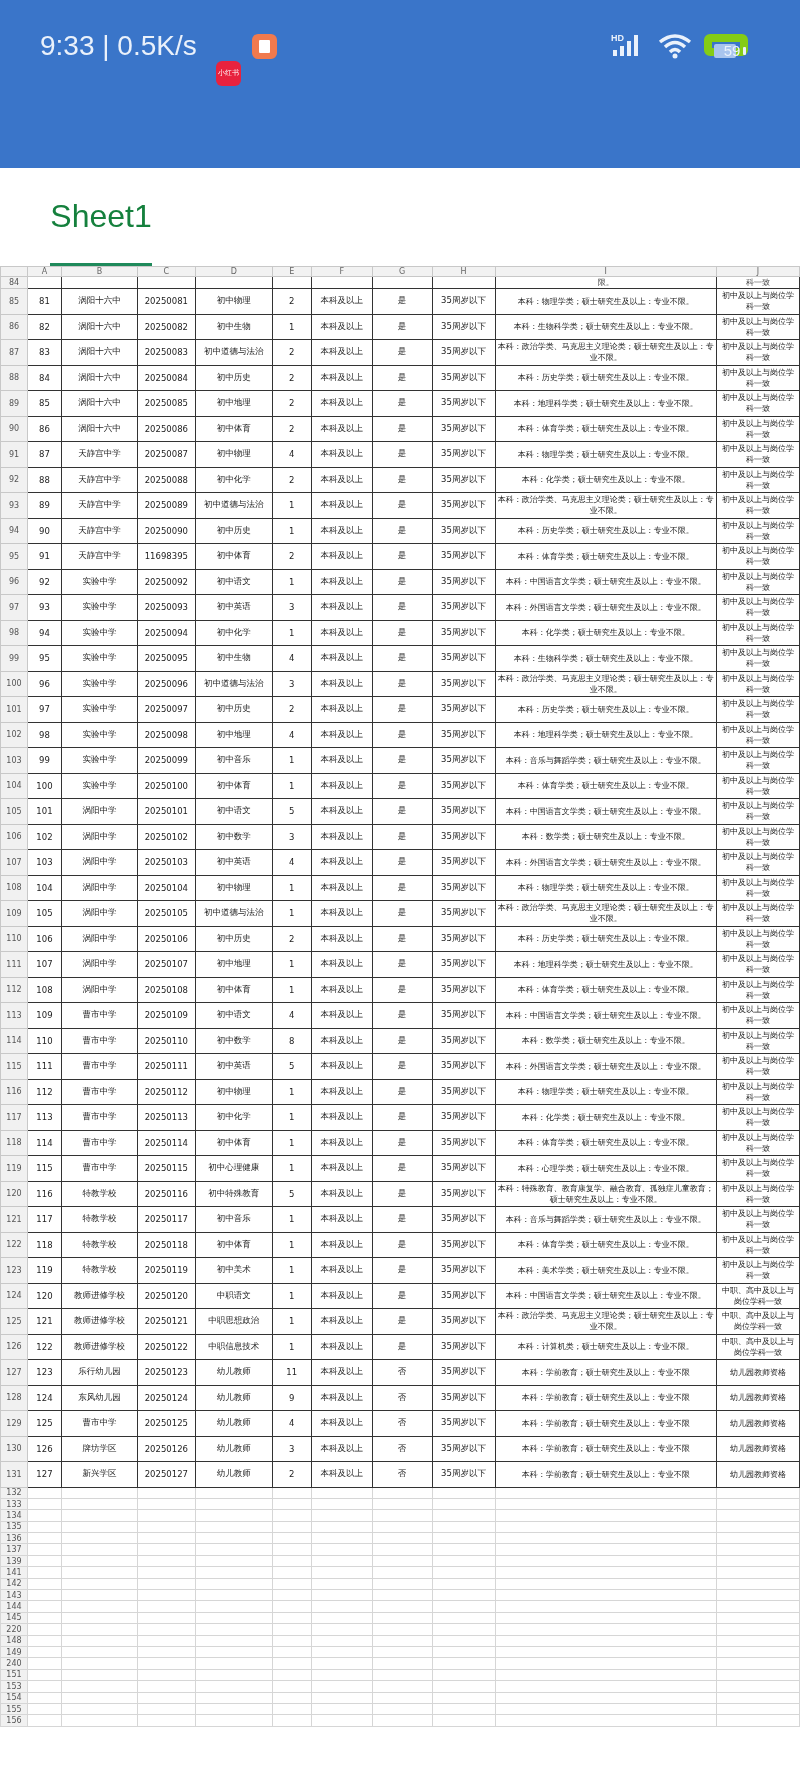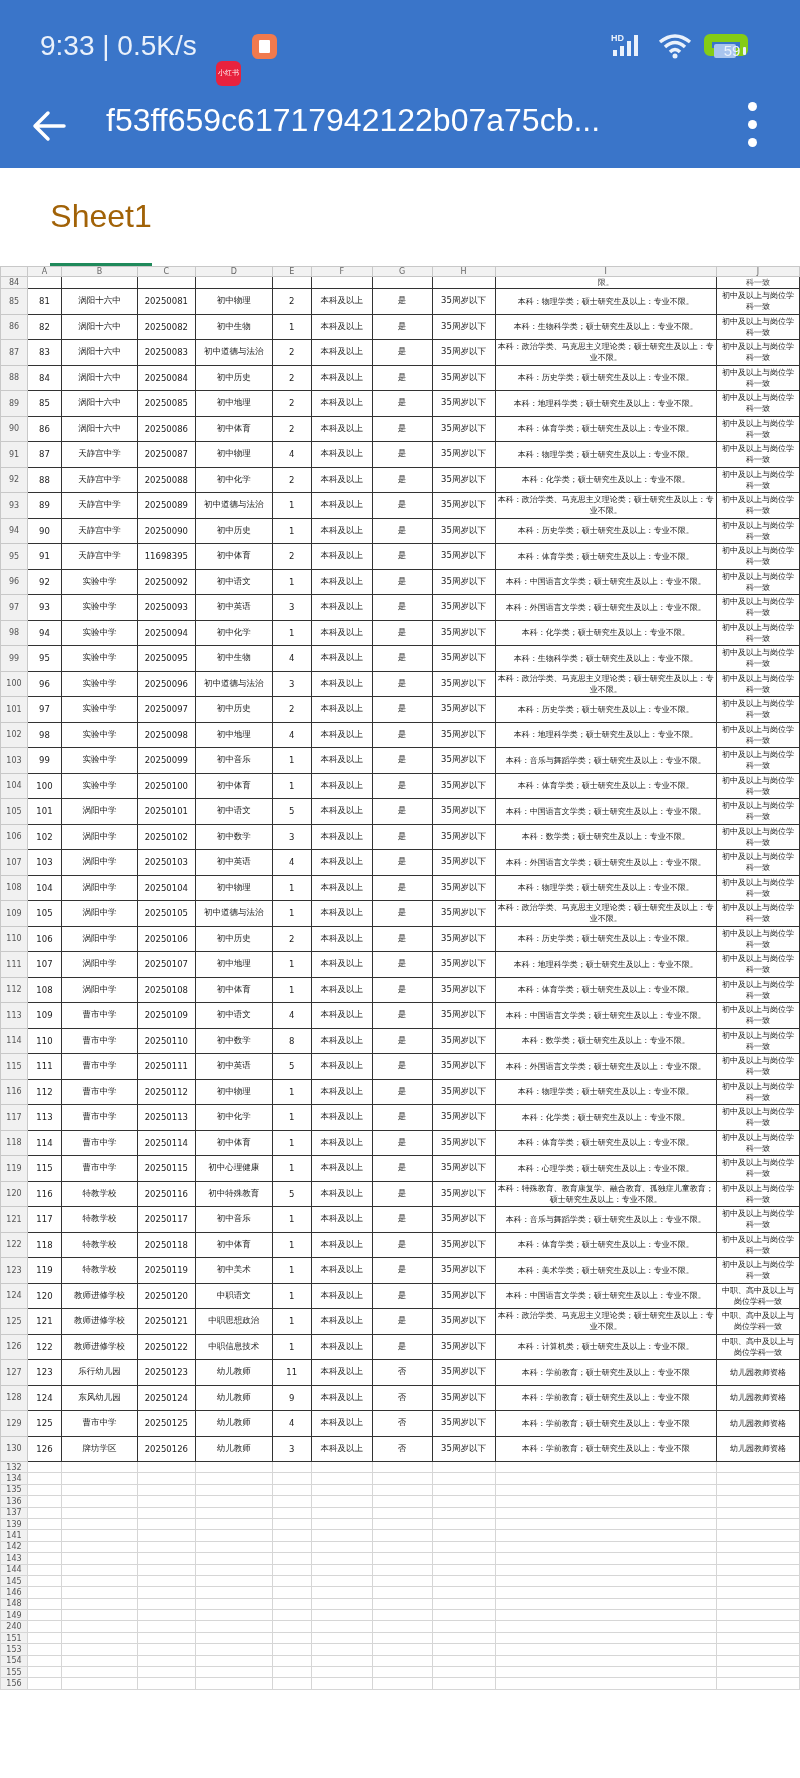--- a/index.html
+++ b/index.html
@@ -16,21 +16,21 @@
   .status .battery .fill { position: absolute; left: 2px; top: 2px; width: 22px; height: 14px; background: #a9c5ee; border-radius: 2px; }
   .status .battery .txt { position: absolute; left: 0; top: 0; width: 40px; height: 18px; text-align: center; font-size: 15px; line-height: 18px; color: #eaf1fb; font-family: "Liberation Sans", sans-serif; }
   .status .battery::after { content: ""; position: absolute; right: -6px; top: 5px; width: 3px; height: 8px; background: #eaf1fb; border-radius: 1px; }
   .appbar { position: absolute; left: 0; top: 90px; width: 800px; height: 78px; }
   .appbar .back { position: absolute; left: 28px; top: 14px; width: 44px; height: 44px; }
   .appbar .title { position: absolute; left: 106px; top: 12px; font-size: 32px; color: #fff; font-family: "Liberation Sans", sans-serif; white-space: nowrap; }
   .appbar .more { position: absolute; left: 740px; top: 10px; width: 24px; height: 50px; }
   .appbar .more span { position: absolute; left: 8px; width: 9px; height: 9px; border-radius: 50%; background: #fff; }
   .tabs { position: absolute; left: 0; top: 168px; width: 800px; height: 98px; background: #fff; }
   .tabs .tab { position: absolute; left: 50px; top: 0; width: 102px; height: 98px; }
-  .tabs .tab .label { position: absolute; left: 0; top: 30px; width: 102px; text-align: center; font-size: 32px; color: #a16207; font-family: "Liberation Sans", sans-serif; }
+  .tabs .tab .label { position: absolute; left: 0; top: 30px; width: 102px; text-align: center; font-size: 32px; color: #15803d; font-family: "Liberation Sans", sans-serif; }
   .tabs .tab .ul { position: absolute; left: 0; top: 95px; width: 102px; height: 4px; background: #1f8a5b; }
   .grid { position: absolute; left: 0; top: 266px; width: 800px; height: 1512px; overflow: hidden; background: #fff; }
   table { border-collapse: collapse; table-layout: fixed; font-family: "DejaVu Sans", sans-serif; }
   td, th { overflow: hidden; white-space: nowrap; text-align: center; vertical-align: middle; color: #222; }
   th.colhdr { height: 10px; font-size: 8px; font-weight: normal; color: #666; background: #f2f2f2; border: 1px solid #c8c8c8; line-height: 9px; }
   td.rowhdr { font-size: 8px; color: #555; background: #f1f1f1; border: 1px solid #c8c8c8; }
   tr.data td.cell { border: 1px solid #333; font-size: 8.5px; height: 25.5px; }
   tr.data td.wrap { white-space: normal; line-height: 11px; font-size: 8px; padding: 0 2px; }
   tr.partial td.cell { border: 1px solid #333; font-size: 8px; height: 11px; color: #444; }
   tr.empty td { height: 11.4px; border: 1px solid #d6d6d6; font-size: 8px; }
@@ -57,31 +57,20 @@
     </svg>
     <svg class="wifi" viewBox="0 0 34 28">
       <path d="M2 10 Q17 -2 32 10" stroke="#eaf1fb" stroke-width="3.5" fill="none"></path>
       <path d="M7 15 Q17 6 27 15" stroke="#eaf1fb" stroke-width="3.5" fill="none"></path>
       <path d="M12 20 Q17 15 22 20" stroke="#eaf1fb" stroke-width="3.5" fill="none"></path>
       <circle cx="17" cy="24" r="2.5" fill="#eaf1fb"></circle>
     </svg>
     <div class="battery">
       <div class="fill"></div>
       <div class="txt">59</div>
-    </div>
-  </div>
-  <div class="appbar">
-    <svg class="back" viewBox="0 0 44 44">
-      <path d="M36 22 H8 M20 9 L7 22 L20 35" stroke="#fff" stroke-width="3.5" fill="none" stroke-linecap="round" stroke-linejoin="round"></path>
-    </svg>
-    <div class="title">f53ff659c61717942122b07a75cb...</div>
-    <div class="more">
-      <span style="top:2px"></span>
-      <span style="top:20px"></span>
-      <span style="top:38px"></span>
     </div>
   </div>
 </div>
 
 <div class="tabs">
   <div class="tab">
     <div class="label">Sheet1</div>
     <div class="ul"></div>
   </div>
 </div>
@@ -721,34 +710,60 @@
           <td class="cell">牌坊学区</td>
           <td class="cell">20250126</td>
           <td class="cell">幼儿教师</td>
           <td class="cell">3</td>
           <td class="cell">本科及以上</td>
           <td class="cell">否</td>
           <td class="cell">35周岁以下</td>
           <td class="cell wrap">本科：学前教育；硕士研究生及以上：专业不限</td>
           <td class="cell wrap">幼儿园教师资格</td>
         </tr>
+        <tr class="data">
+          <td class="rowhdr">131</td>
+          <td class="cell">127</td>
+          <td class="cell">新兴学区</td>
+          <td class="cell">20250127</td>
+          <td class="cell">幼儿教师</td>
+          <td class="cell">2</td>
+          <td class="cell">本科及以上</td>
+          <td class="cell">否</td>
+          <td class="cell">35周岁以下</td>
+          <td class="cell wrap">本科：学前教育；硕士研究生及以上：专业不限</td>
+          <td class="cell wrap">幼儿园教师资格</td>
+        </tr>
         <tr class="empty">
           <td class="rowhdr">132</td>
           <td></td>
           <td></td>
           <td></td>
           <td></td>
           <td></td>
           <td></td>
           <td></td>
           <td></td>
           <td></td>
           <td></td>
         </tr>
         <tr class="empty">
+          <td class="rowhdr">133</td>
+          <td></td>
+          <td></td>
+          <td></td>
+          <td></td>
+          <td></td>
+          <td></td>
+          <td></td>
+          <td></td>
+          <td></td>
+          <td></td>
+        </tr>
+        <tr class="empty">
           <td class="rowhdr">134</td>
           <td></td>
           <td></td>
           <td></td>
           <td></td>
           <td></td>
           <td></td>
           <td></td>
           <td></td>
           <td></td>
@@ -865,21 +880,21 @@
           <td></td>
           <td></td>
           <td></td>
           <td></td>
           <td></td>
           <td></td>
           <td></td>
           <td></td>
         </tr>
         <tr class="empty">
-          <td class="rowhdr">146</td>
+          <td class="rowhdr">220</td>
           <td></td>
           <td></td>
           <td></td>
           <td></td>
           <td></td>
           <td></td>
           <td></td>
           <td></td>
           <td></td>
           <td></td>

